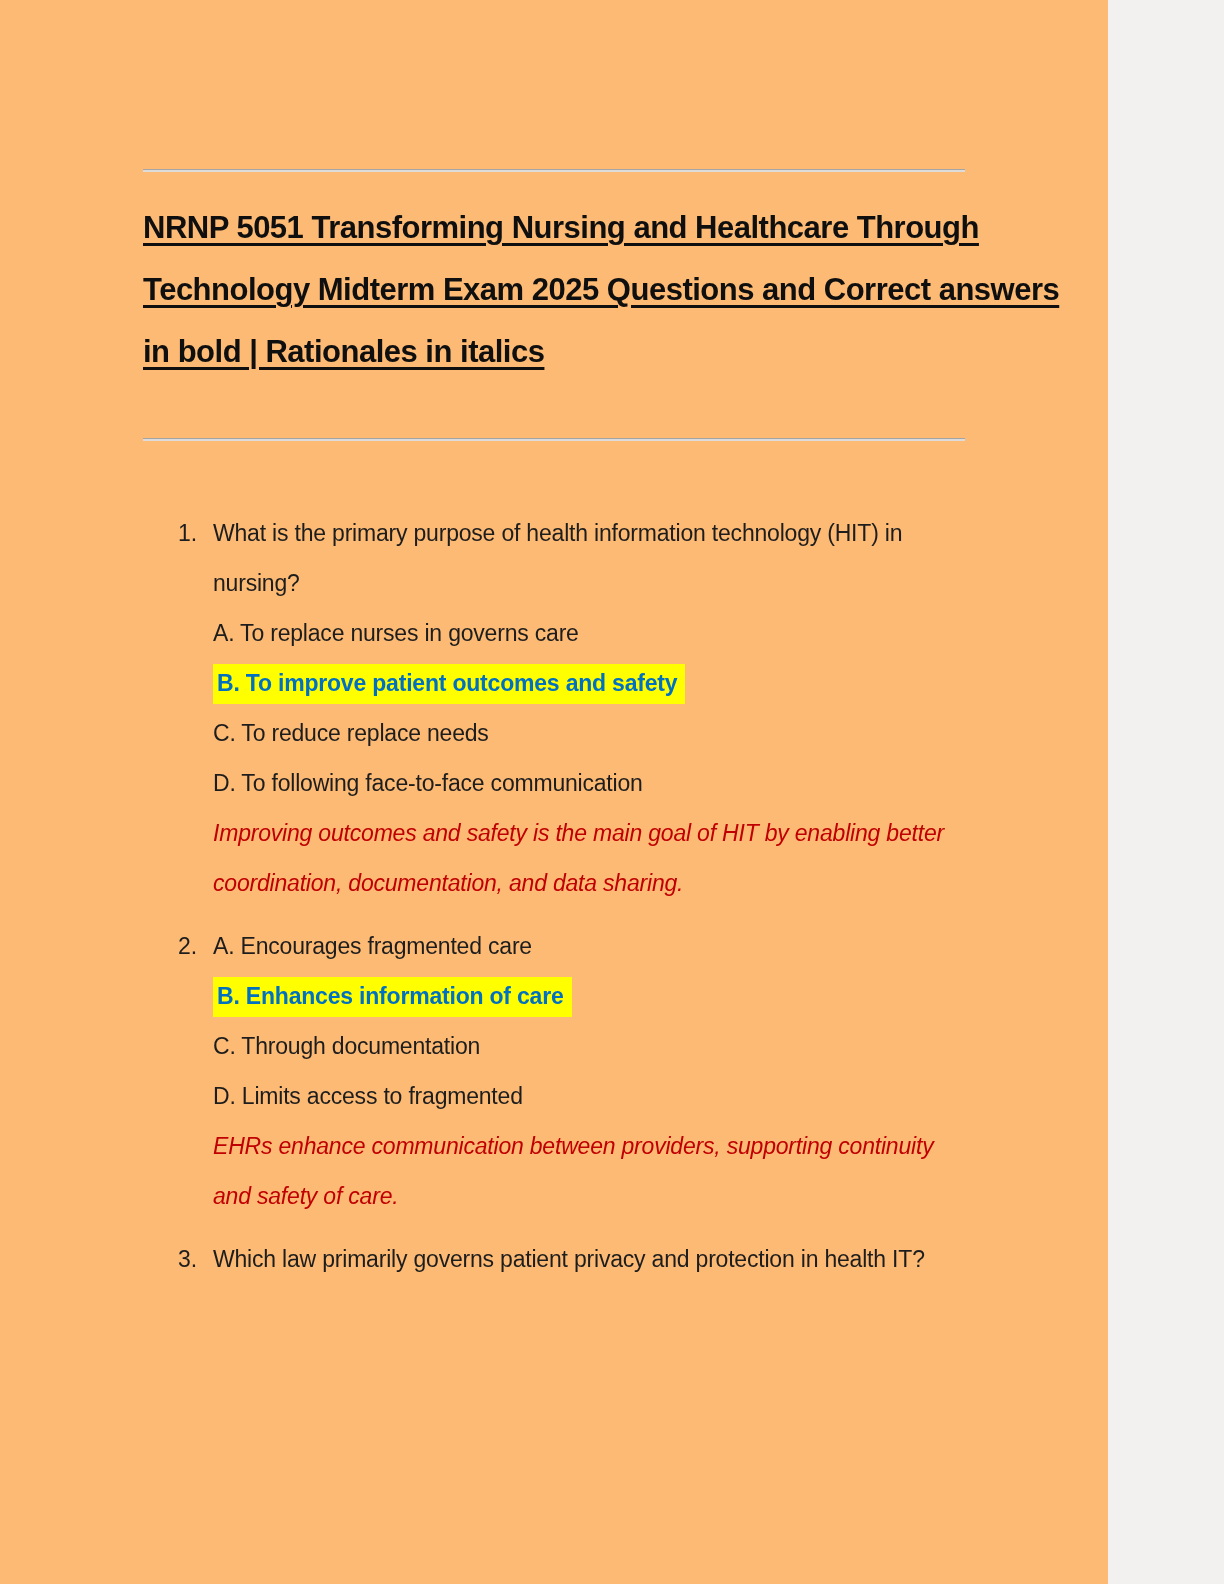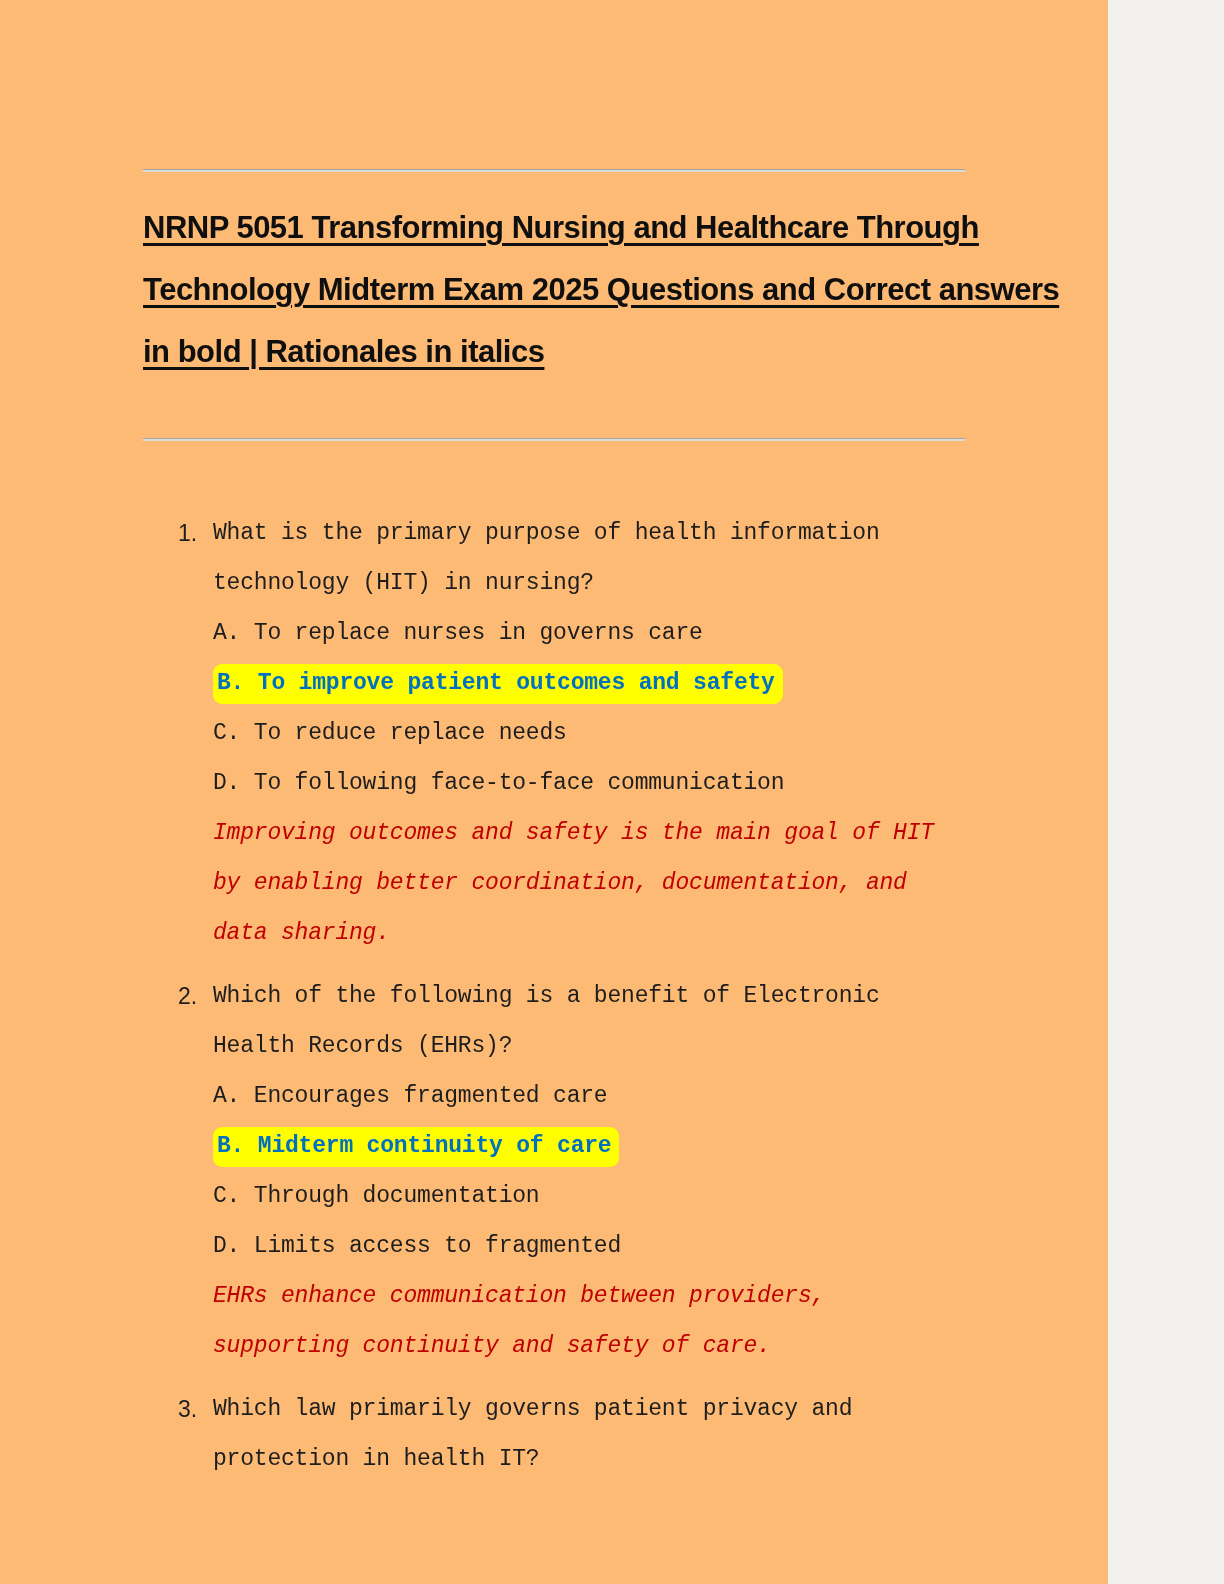--- a/index.html
+++ b/index.html
@@ -38,34 +38,33 @@
   .question { display: flex; }
   .question + .question { margin-top: 13px; }
   .qnum {
     margin-left: 35px;
     width: 35px;
     flex: 0 0 35px;
     font-size: 23px;
     line-height: 50px;
     color: #1d1d1d;
   }
-  .qbody { width: 845px; font-family: Liberation Mono, monospace; }
+  .qbody { width: 845px; }
   .qbody p {
     font-size: 23px;
     letter-spacing: -0.2px;
     line-height: 50px;
     color: #1d1d1d;
   }
   .option .hl-wrap { display: inline; }
   .option.correct .hl-wrap {
     background: #ffff00;
     color: #0070c0;
     font-weight: bold;
     padding: 6px 8px 8px 4px;
-    border-radius: 9px;
   }
   .rationale {
     font-style: italic;
     color: #c00000 !important;
   }
 </style>
 </head>
 <body>
 
 <div class="page">
@@ -87,23 +86,22 @@
           <p class="option correct"><span class="hl-wrap">B. To improve patient outcomes and safety</span></p>
           <p class="option"><span class="hl-wrap">C. To reduce replace needs</span></p>
           <p class="option"><span class="hl-wrap">D. To following face-to-face communication</span></p>
           <p class="rationale">Improving outcomes and safety is the main goal of HIT by enabling better coordination, documentation, and data sharing.</p>
         </div>
       </div>
 
       <div class="question">
         <div class="qnum">2.</div>
         <div class="qbody">
-          <p>Which of the following is a benefit of Electronic Health Records (EHRs)?</p>
           <p class="option"><span class="hl-wrap">A. Encourages fragmented care</span></p>
-          <p class="option correct"><span class="hl-wrap">B. Midterm continuity of care</span></p>
+          <p class="option correct"><span class="hl-wrap">B. Enhances information of care</span></p>
           <p class="option"><span class="hl-wrap">C. Through documentation</span></p>
           <p class="option"><span class="hl-wrap">D. Limits access to fragmented</span></p>
           <p class="rationale">EHRs enhance communication between providers, supporting continuity and safety of care.</p>
         </div>
       </div>
 
       <div class="question">
         <div class="qnum">3.</div>
         <div class="qbody">
           <p>Which law primarily governs patient privacy and protection in health IT?</p>

